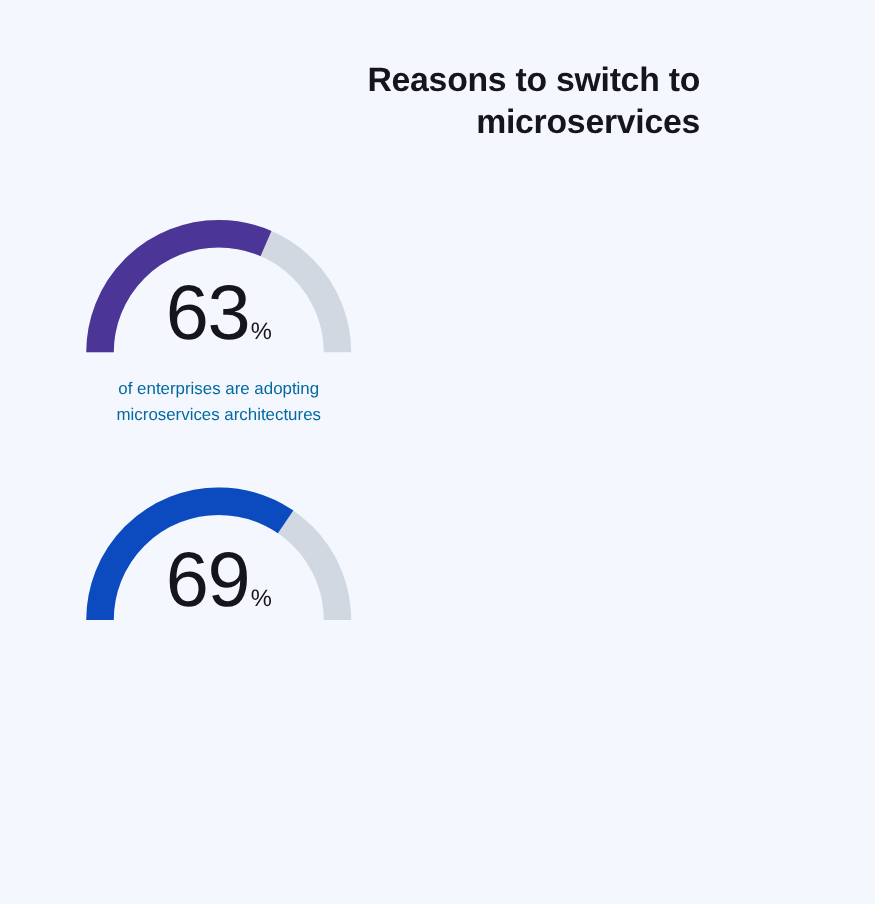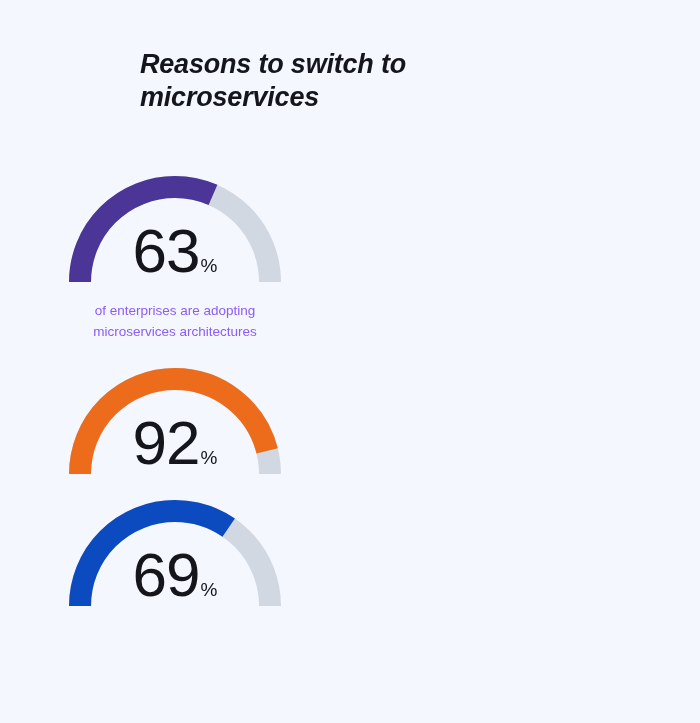--- a/index.html
+++ b/index.html
@@ -14,30 +14,29 @@
     overflow: hidden;
   }
   .page {
     width: 700px;
     height: 723px;
     position: relative;
     background: #f4f7fe;
     box-sizing: border-box;
   }
   .title {
-    text-align: left;
+    text-align: right;
     font-size: 27px;
     font-weight: bold;
     color: #15161c;
     line-height: 1.22;
     letter-spacing: -0.2px;
     padding-top: 48px;
     margin: 0 auto;
     width: 420px;
-    font-style: italic;
   }
   .grid {
     position: absolute;
     top: 150px;
     left: 0;
     width: 560px;
     display: flex;
     flex-wrap: wrap;
     flex-direction: column;
   }
@@ -78,21 +77,21 @@
     font-weight: 400;
     color: #15161c;
     margin-left: 1px;
   }
   .caption {
     margin-top: 19px;
     width: 215px;
     text-align: center;
     font-size: 13.5px;
     line-height: 1.52;
-    color: #8b5cf6;
+    color: #0369a1;
   }
   .caption-wide {
     width: 225px;
   }
 </style>
 </head>
 <body>
 
 <div class="page">
 
@@ -107,29 +106,20 @@
           <path class="fill" fill="none" stroke="#4B3596" stroke-width="22" stroke-dasharray="188.050693359375 308.4931640625" d="M 12 110 A 95 95 0 0 1 202 110"></path>
         </svg>
         <div class="gauge-value">
           <span class="num">63</span><span class="pct">%</span>
         </div>
       </div>
       <div class="caption">of enterprises are adopting microservices architectures</div>
     </div>
 
     <div class="cell">
-      <div class="gauge-wrap">
-        <svg width="214" height="110" viewBox="0 0 214 110">
-          <path class="track" fill="none" stroke="#D2D8E2" stroke-width="22" d="M 12 110 A 95 95 0 0 1 202 110"></path>
-          <path class="fill" fill="none" stroke="#EC6C1B" stroke-width="22" stroke-dasharray="274.6137109375 308.4931640625" d="M 12 110 A 95 95 0 0 1 202 110"></path>
-        </svg>
-        <div class="gauge-value">
-          <span class="num">92</span><span class="pct">%</span>
-        </div>
-      </div>
     </div>
 
 
     <div class="cell">
       <div class="gauge-wrap">
         <svg width="214" height="110" viewBox="0 0 214 110">
           <path class="track" fill="none" stroke="#D2D8E2" stroke-width="22" d="M 12 110 A 95 95 0 0 1 202 110"></path>
           <path class="fill" fill="none" stroke="#0B4ABF" stroke-width="22" stroke-dasharray="205.960283203125 308.4931640625" d="M 12 110 A 95 95 0 0 1 202 110"></path>
         </svg>
         <div class="gauge-value">

